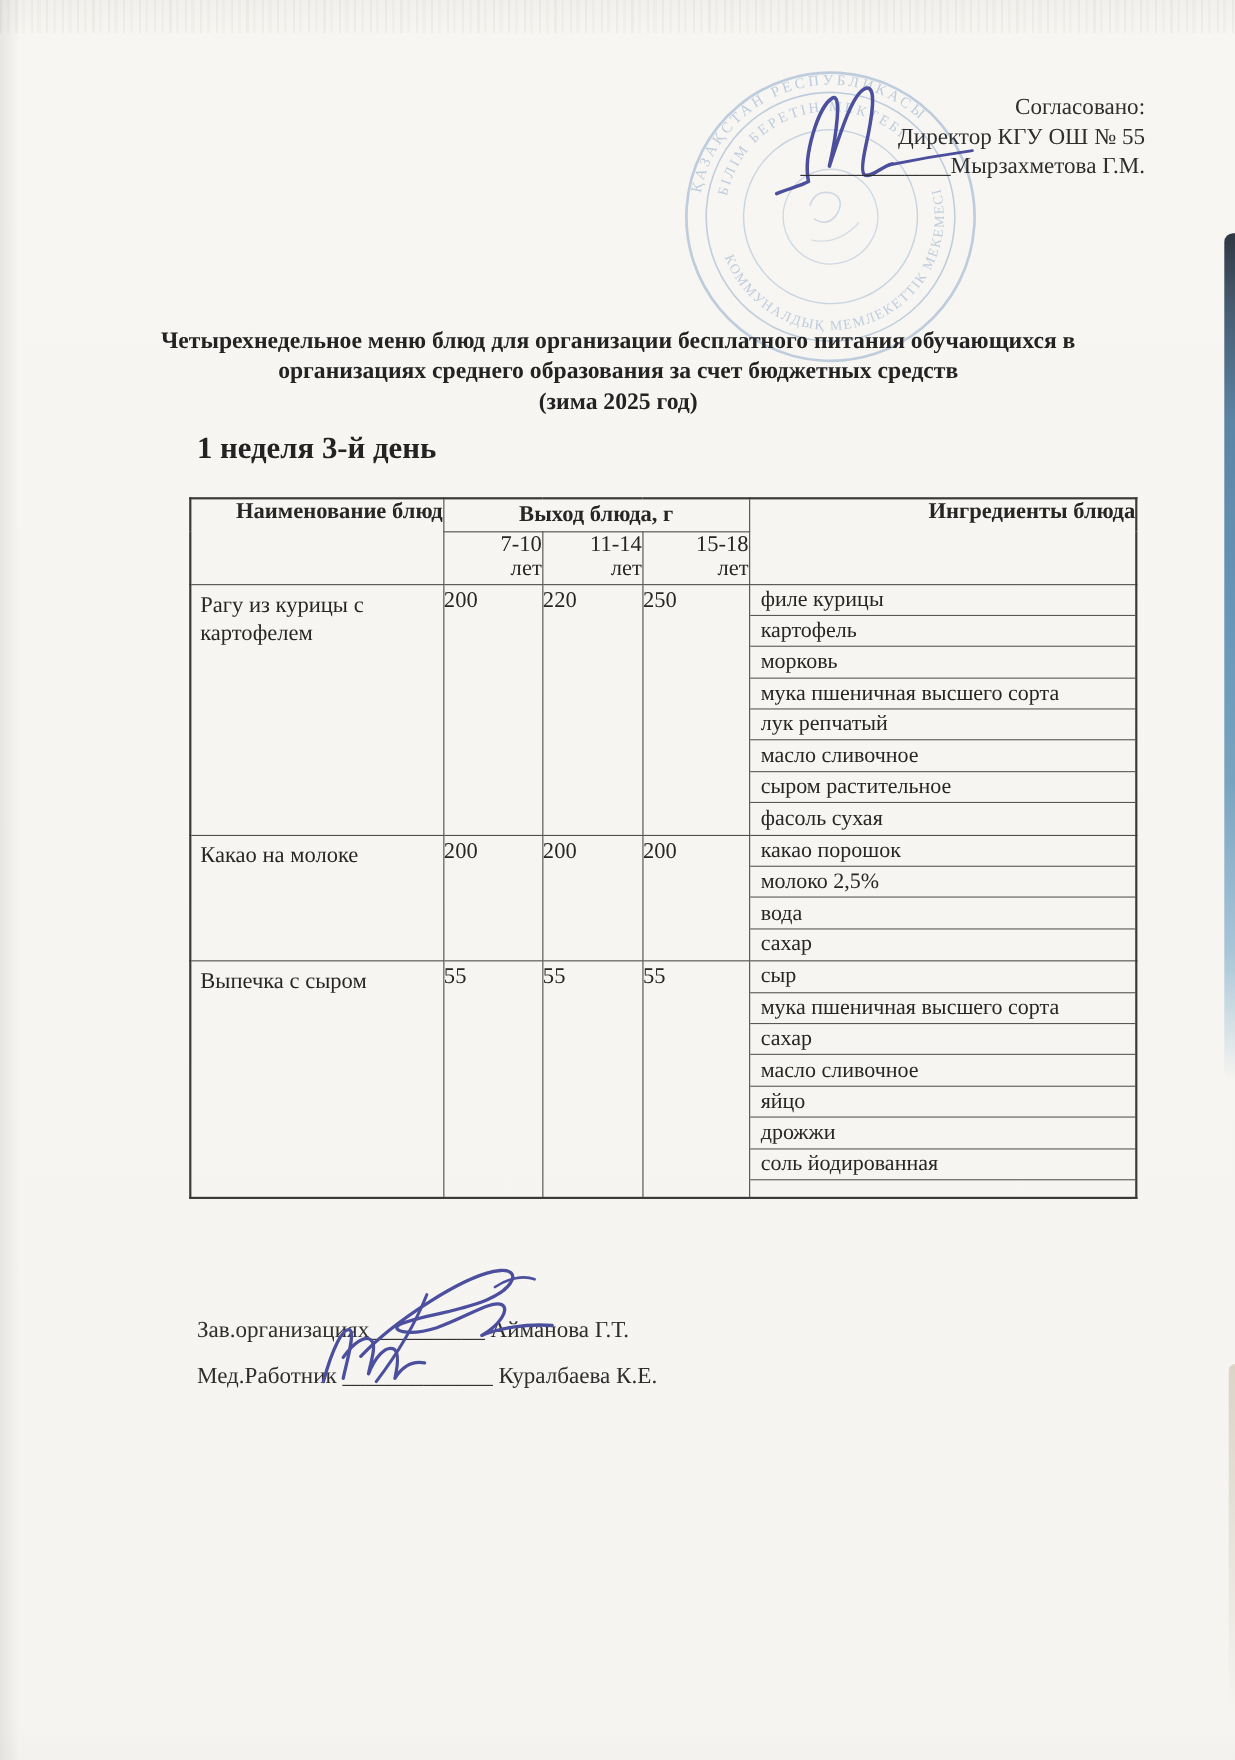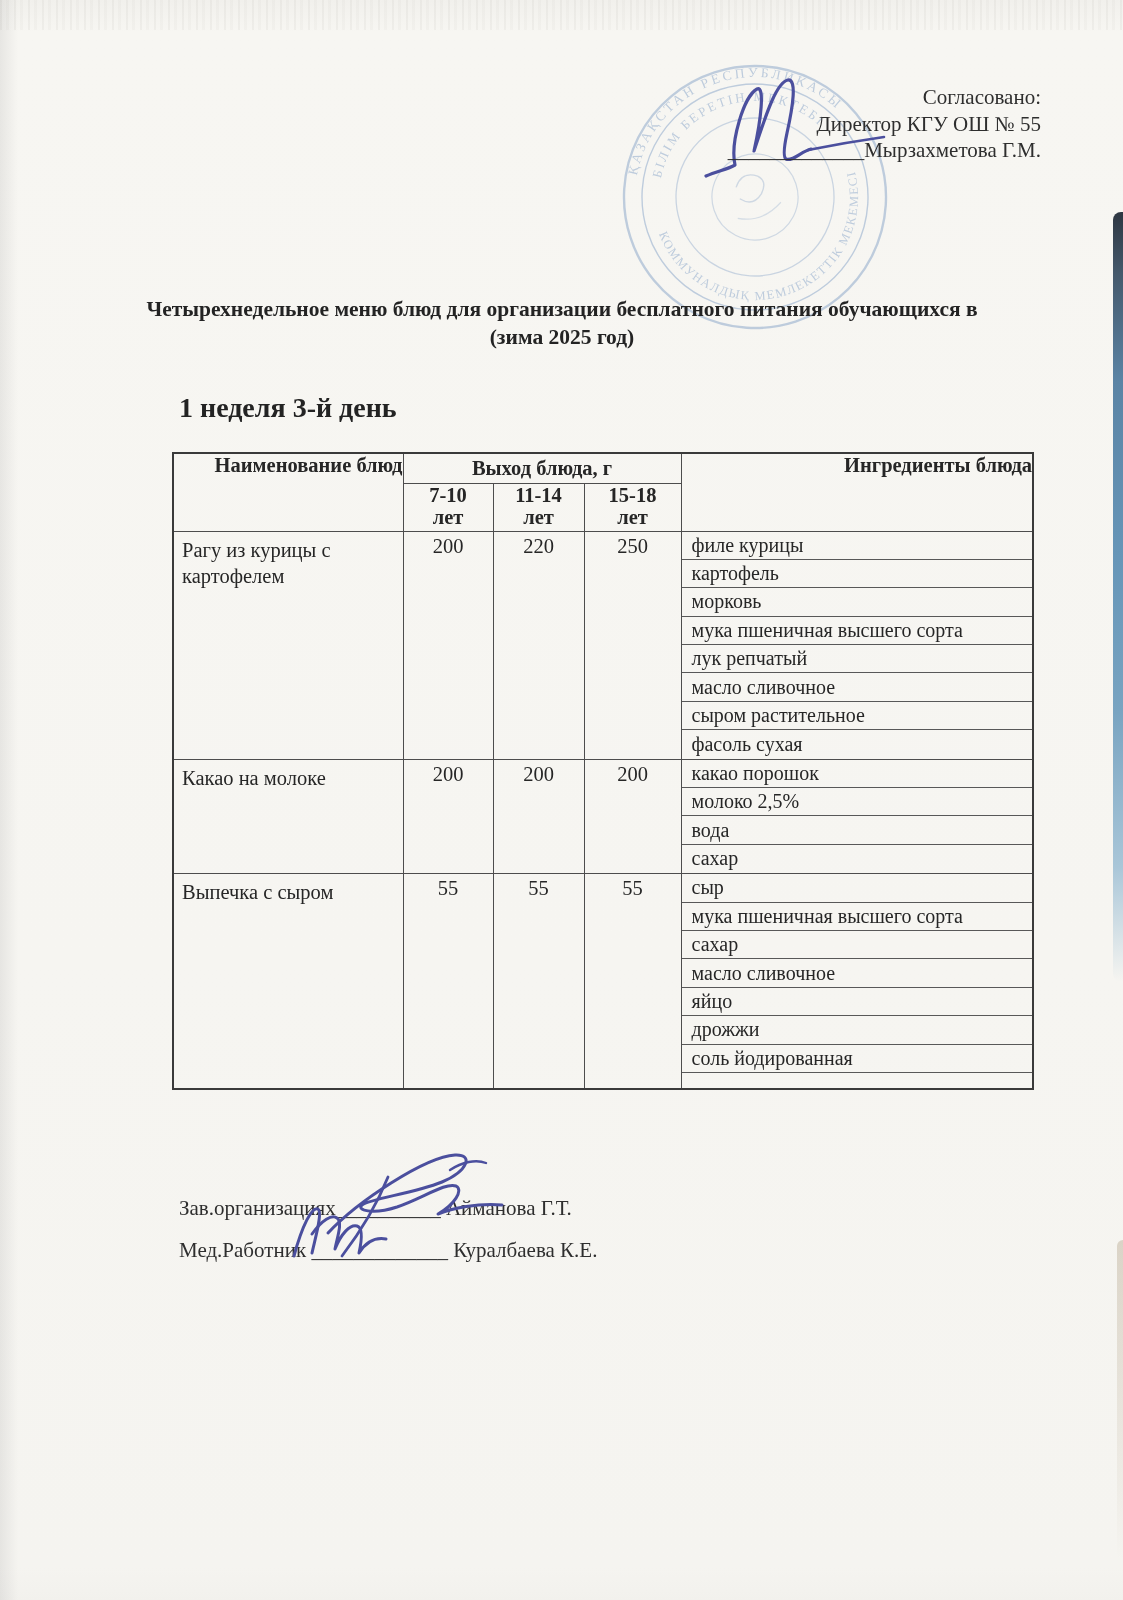--- a/index.html
+++ b/index.html
@@ -53,23 +53,23 @@
     position:absolute;left:172px;top:452px;width:860px;
     border-collapse:collapse;table-layout:fixed;
     font-size:20.5px;color:#262626;
   }
   .menu-table th,.menu-table td{border:1px solid #4d4d4d;padding:0;}
   .menu-table{border:2px solid #3a3a3a;}
   tr.h1{height:30px;}
   tr.h2{height:48px;}
   .th-name,.th-ing{vertical-align:top;text-align:right;font-weight:bold;padding-top:4px;}
   .th-output{vertical-align:middle;text-align:center;font-weight:bold;}
-  .th-age{vertical-align:top;text-align:center;font-weight:bold;padding:2px 0 0 10px;line-height:22px;}
+  .th-age{vertical-align:top;text-align:right;font-weight:normal;padding:2px 0 0 10px;line-height:22px;}
   td.dish-name{vertical-align:top;text-align:left;padding:5px 8px 0 8px;line-height:26px;}
-  td.portion{vertical-align:top;text-align:center;padding-top:3px;}
+  td.portion{vertical-align:top;text-align:left;padding-top:3px;}
   td.ing-cell{vertical-align:top;padding:0;}
   td.ing-cell.last{padding-bottom:15px;text-align:right;}
   .ing{
     box-sizing:border-box;height:28.4px;display:flex;align-items:center;
     padding-left:10px;border-bottom:1px solid #585858;font-size:20px;
   }
   .ing.ing-last{border-bottom:none;}
   td.ing-cell.last .ing.ing-last{border-bottom:1px solid #585858;}
   
   .signoff{position:absolute;left:179px;top:1196px;font-size:21px;color:#2e2e2e;}
@@ -119,20 +119,21 @@
   </svg>
 
   <div class="approval">
     <div>Согласовано:</div>
     <div>Директор КГУ ОШ № 55</div>
     <div><span>_____________</span><span>Мырзахметова Г.М.</span></div>
   </div>
 
   <div class="doc-title">
     <div>Четырехнедельное меню блюд для организации бесплатного питания обучающихся в</div>
+    <div>организациях среднего образования за счет бюджетных средств</div>
     <div>(зима 2025 год)</div>
   </div>
 
   <div class="week-label">1 неделя 3-й день</div>
 
   <table class="menu-table">
     <colgroup>
       <col style="width:230px">
         <col style="width:90px">
         <col style="width:91px">

